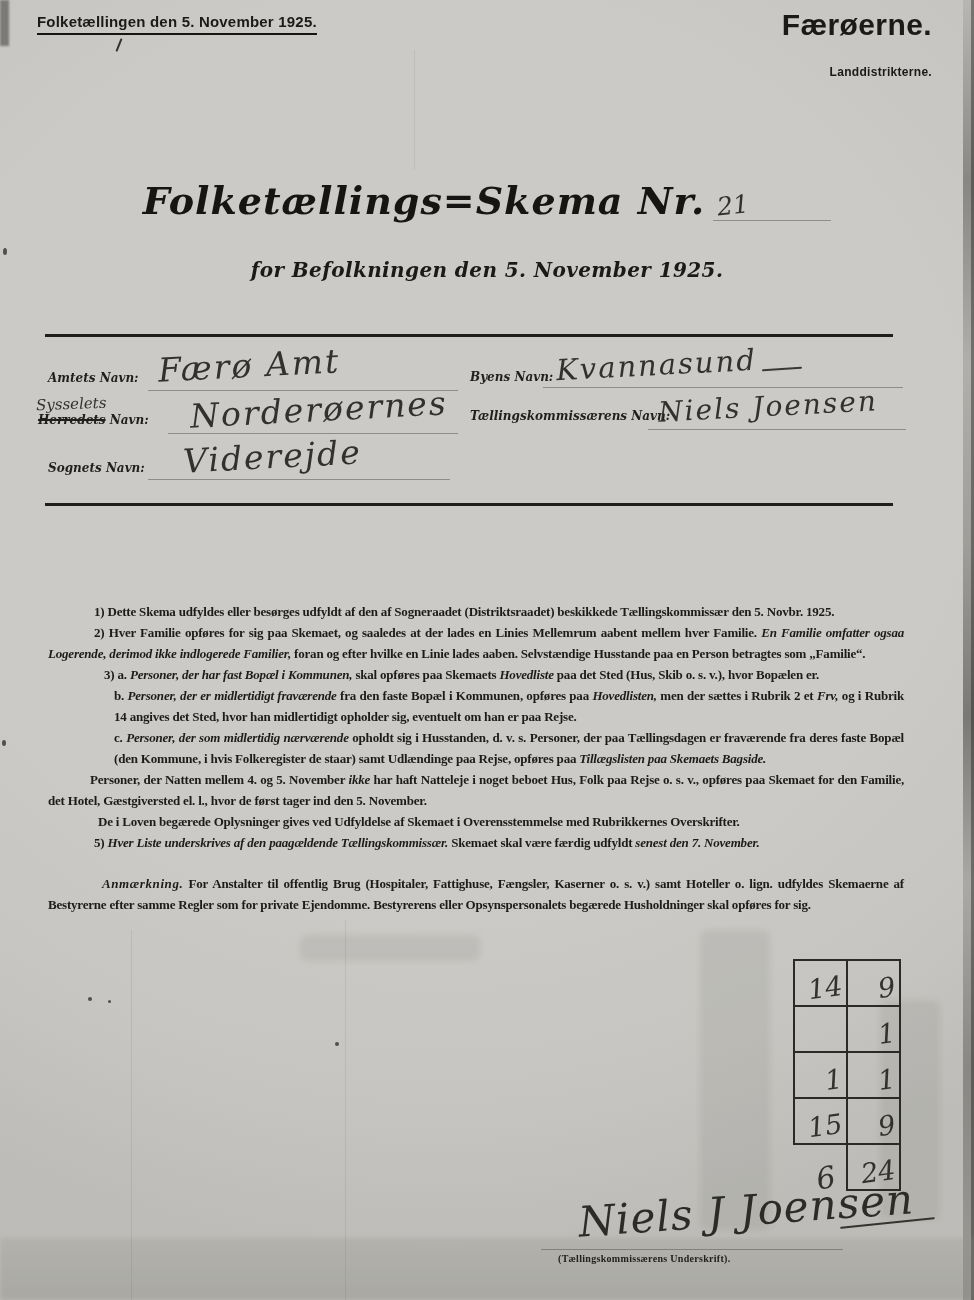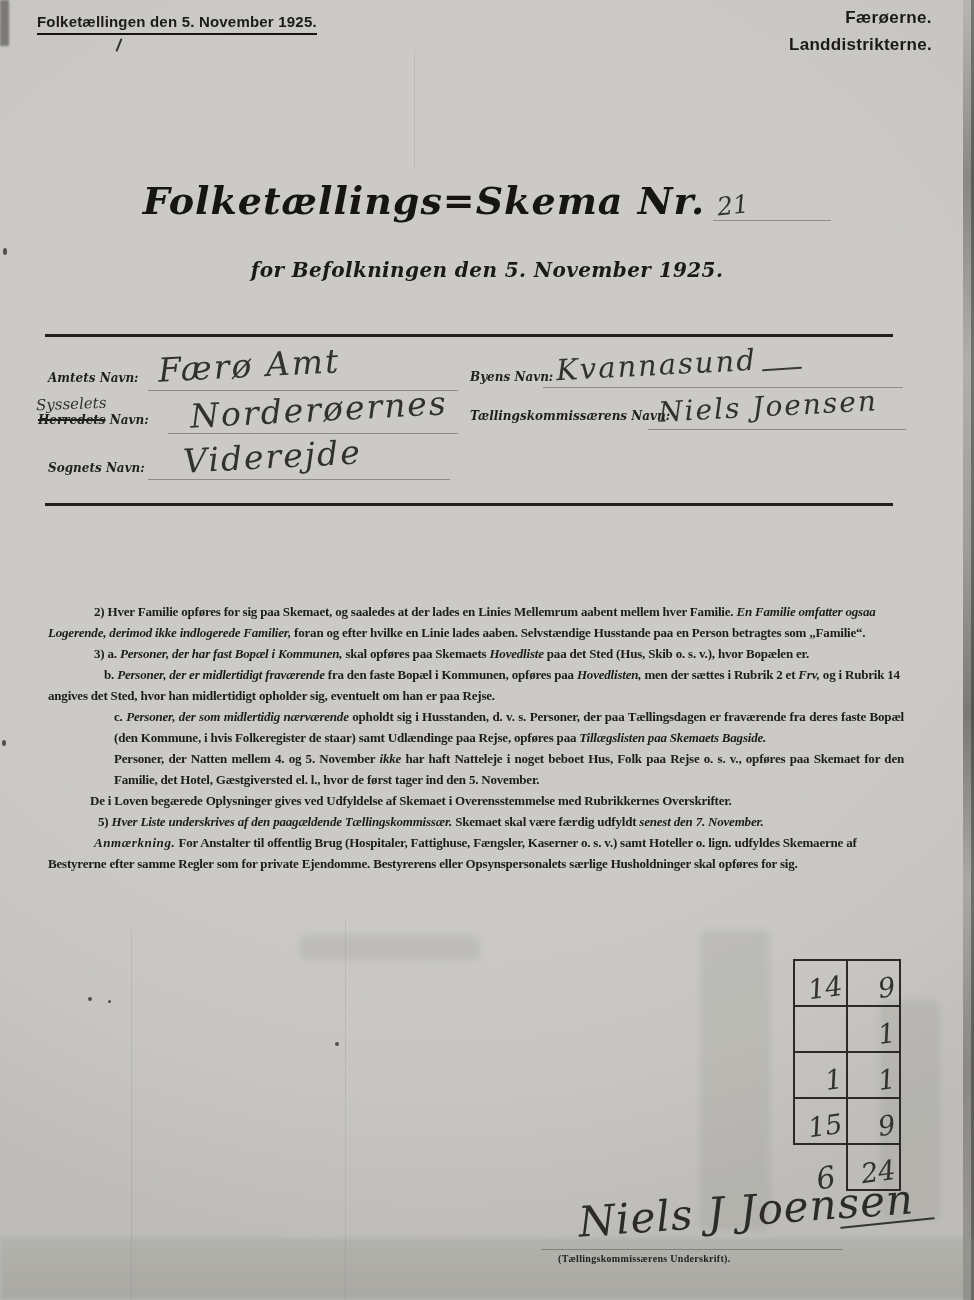--- a/index.html
+++ b/index.html
@@ -25,22 +25,22 @@
   .fold-line{position:absolute; width:1px; background:rgba(70,68,64,.10);}
   .ghost{position:absolute; background:rgba(105,103,98,.12); filter:blur(3px); border-radius:8px;}
   
   .hdr-left{position:absolute; left:37px; top:13px;
     font-family:"Liberation Sans", sans-serif; font-weight:bold; font-size:15px;
     letter-spacing:.2px; border-bottom:2px solid #161513; padding-bottom:3px;}
   .hdr-tick{position:absolute; left:118px; top:38px; width:2px; height:14px;
     background:#33322f; transform:rotate(22deg); border-radius:1px;}
   .hdr-right{position:absolute; right:42px; top:8px; text-align:right;
     font-family:"Liberation Sans", sans-serif; font-weight:bold;}
-  .hdr-right .l1{font-size:17px; letter-spacing:.4px;}
-  .hdr-right .l2{font-size:17px; margin-top:7px; letter-spacing:.3px;}
+  .hdr-right .l1{font-size:30px; letter-spacing:.4px;}
+  .hdr-right .l2{font-size:12px; margin-top:23px; letter-spacing:.3px;}
   
   .title-row{position:absolute; left:0; top:178px; width:100%; text-align:center; white-space:nowrap;}
   .title-main{font-family:"DejaVu Serif", serif; font-weight:bold; font-style:italic;
     font-size:38px; letter-spacing:1px; color:#161513;}
   .nr-wrap{display:inline-block; width:118px; text-align:left; margin-left:8px;
     border-bottom:1px solid rgba(95,93,88,.55); vertical-align:baseline;}
   .hw{font-family:"DejaVu Serif", serif; font-style:italic; color:#32312e;}
   .nr-wrap .hw{font-size:25px; display:inline-block; transform:rotate(-6deg); padding-left:4px;}
   .subtitle{position:absolute; left:0; top:258px; width:100%; text-align:center;
     font-family:"DejaVu Serif", serif; font-weight:bold; font-style:italic; font-size:20px; letter-spacing:.4px;}
@@ -145,28 +145,29 @@
   <div class="fvalue" style="left:556px; top:348px;"><span class="hw" style="font-size:29px; letter-spacing:2px; display:inline-block; transform:rotate(-3deg);">Kvannasund</span></div>
   <div class="pen-dash" style="left:762px; top:368px; width:40px;"></div>
 
   <div class="flabel" style="left:470px; top:409px;">Tællingskommissærens Navn:</div>
   <div class="fline" style="left:648px; top:429px; width:258px;"></div>
   <div class="fvalue" style="left:658px; top:390px;"><span class="hw" style="font-size:28px; letter-spacing:2px; display:inline-block; transform:rotate(-3deg);">Niels Joensen</span></div>
 
   <div class="hr hr2"></div>
 
   <div class="rules" id="rules-paragraphs">
+      <p><span>1) Dette Skema udfyldes eller besørges udfyldt af den af Sogneraadet (Distriktsraadet) beskikkede Tællingskommissær den 5. Novbr. 1925.</span></p>
       <p><span>2) Hver Familie opføres for sig paa Skemaet, og saaledes at der lades en Linies Mellemrum aabent mellem hver Familie. </span><i>En Familie omfatter ogsaa Logerende, derimod ikke indlogerede Familier,</i><span> foran og efter hvilke en Linie lades aaben. Selvstændige Husstande paa en Person betragtes som „Familie“.</span></p>
       <p><span>3) a. </span><i>Personer, der har fast Bopæl i Kommunen,</i><span> skal opføres paa Skemaets </span><i>Hovedliste</i><span> paa det Sted (Hus, Skib o. s. v.), hvor Bopælen er.</span></p>
       <p><span>b. </span><i>Personer, der er midlertidigt fraværende</i><span> fra den faste Bopæl i Kommunen, opføres paa </span><i>Hovedlisten,</i><span> men der sættes i Rubrik 2 et </span><i>Frv,</i><span> og i Rubrik 14 angives det Sted, hvor han midlertidigt opholder sig, eventuelt om han er paa Rejse.</span></p>
       <p><span>c. </span><i>Personer, der som midlertidig nærværende</i><span> opholdt sig i Husstanden, d. v. s. Personer, der paa Tællingsdagen er fraværende fra deres faste Bopæl (den Kommune, i hvis Folkeregister de staar) samt Udlændinge paa Rejse, opføres paa </span><i>Tillægslisten paa Skemaets Bagside.</i></p>
       <p><span>Personer, der Natten mellem 4. og 5. November </span><i>ikke</i><span> har haft Natteleje i noget beboet Hus, Folk paa Rejse o. s. v., opføres paa Skemaet for den Familie, det Hotel, Gæstgiversted el. l., hvor de først tager ind den 5. November.</span></p>
       <p><span>De i Loven begærede Oplysninger gives ved Udfyldelse af Skemaet i Overensstemmelse med Rubrikkernes Overskrifter.</span></p>
       <p><span>5) </span><i>Hver Liste underskrives af den paagældende Tællingskommissær.</i><span> Skemaet skal være færdig udfyldt </span><i>senest den 7. November.</i></p>
-      <p><span class="seg-b">Anmærkning.</span><span> For Anstalter til offentlig Brug (Hospitaler, Fattighuse, Fængsler, Kaserner o. s. v.) samt Hoteller o. lign. udfyldes Skemaerne af Bestyrerne efter samme Regler som for private Ejendomme. Bestyrerens eller Opsynspersonalets særlige Husholdninger skal opføres for sig.</span></p>
+      <p><span class="seg-b">Anmærkning.</span><span> For Anstalter til offentlig Brug (Hospitaler, Fattighuse, Fængsler, Kaserner o. s. v.) samt Hoteller o. lign. udfyldes Skemaerne af Bestyrerne efter samme Regler som for private Ejendomme. Bestyrerens eller Opsynspersonalets begærede Husholdninger skal opføres for sig.</span></p>
     </div>
 
   <table class="ctable">
     <tbody id="count-table-body">
         <tr>
           <td><span class="hw digit">14</span></td>
           <td><span class="hw digit">9</span></td>
         </tr>
         <tr>
           <td><span class="hw digit"></span></td>

